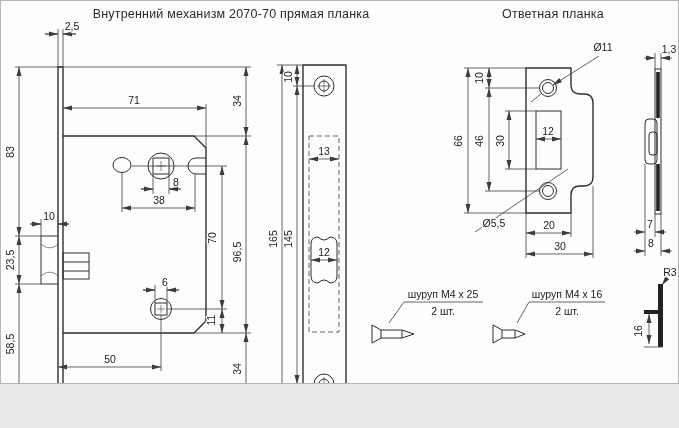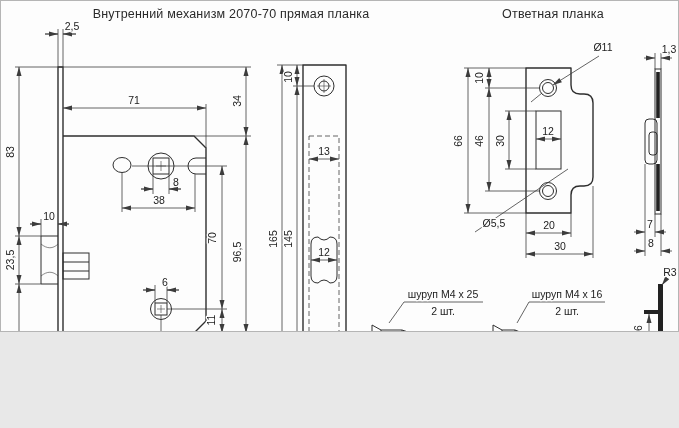--- a/index.html
+++ b/index.html
@@ -1,16 +1,16 @@
 <!DOCTYPE html>
 <html><head>
 <meta charset="utf-8">
 <style>
   html,body{margin:0;padding:0;background:#e8e8e8;}
-  #stage{position:relative;width:679px;height:332px;background:#fdfdfd;border:1px solid #b5b5b5;box-sizing:border-box;overflow:hidden;font-family:"Liberation Sans",sans-serif;}
+  #stage{position:relative;width:679px;height:384px;background:#fdfdfd;border:1px solid #b5b5b5;box-sizing:border-box;overflow:hidden;font-family:"Liberation Sans",sans-serif;}
   svg{position:absolute;left:0;top:0;}
   .ol{fill:none;stroke:#2e2e2e;stroke-width:1.4;stroke-linejoin:round;}
   .tl{fill:none;stroke:#2e2e2e;stroke-width:1;}
   .dl{fill:none;stroke:#3c3c3c;stroke-width:0.8;}
   .dash{stroke-dasharray:5 3;}
   .cm{fill:none;stroke:#3c3c3c;stroke-width:0.6;}
   .blk{fill:#222;stroke:none;}
   text.dim{font-family:"Liberation Sans",sans-serif;font-size:10.5px;fill:#222;text-anchor:middle;
     paint-order:stroke;stroke:#fdfdfd;stroke-width:2.5px;stroke-linejoin:round;}
   text.title{font-family:"Liberation Sans",sans-serif;font-size:12.5px;fill:#2a2a2a;text-anchor:middle;letter-spacing:.2px;

